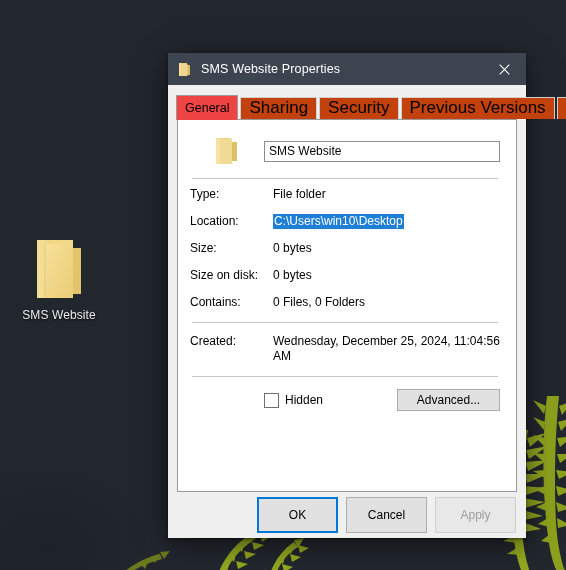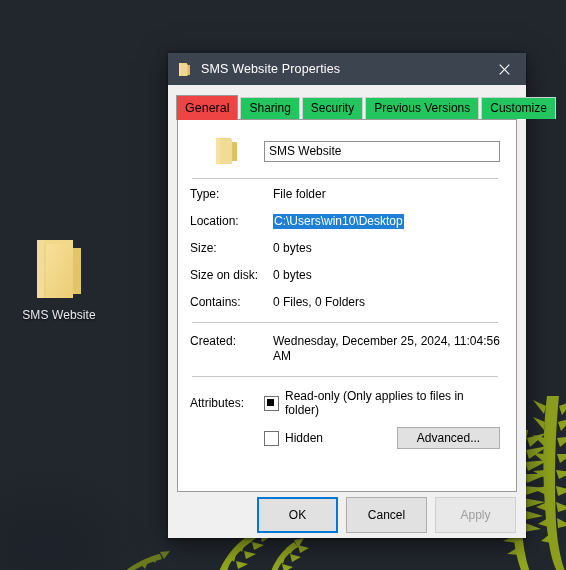--- a/index.html
+++ b/index.html
@@ -105,27 +105,27 @@
     flex: 0 0 auto;
     height: 27px;
     padding: 7px 0 0 8px;
     display: flex;
     align-items: flex-end;
     background: #f0f0f0;
     position: relative;
     box-sizing: content-box;
   }
   .tab {
-    font-size: 12px;
+    font-size: 17px;
     color: #000;
     padding: 2px 8px 3px 8px;
     margin-right: 2px;
     border: 1px solid #cfcfcf;
     border-bottom: none;
-    background: #22c55e;
+    background: #c2410c;
     line-height: 16px;
     position: relative;
     top: 0;
     cursor: default;
     white-space: nowrap;
   }
   .tab.active {
     background: #ef4444;
     border-color: #9a9a9a;
     padding-top: 4px;
@@ -505,25 +505,20 @@
           <div class="prop-row">
             <span class="prop-label">Created:</span>
             <span class="prop-value">Wednesday, December 25, 2024, 11:04:56 AM</span>
           </div>
         </div>
 
         <div class="sep sep3"></div>
 
         <div class="attrs-block">
           <div class="attr-row">
-            <span class="attr-label">Attributes:</span>
-            <span class="cbox indeterminate"></span>
-            <span class="attr-text">Read-only (Only applies to files in folder)</span>
-          </div>
-          <div class="attr-row">
             <span class="attr-spacer"></span>
             <span class="cbox"></span>
             <span class="attr-text">Hidden</span>
             <span class="attr-right">
               <button class="adv-btn">Advanced...</button>
             </span>
           </div>
         </div>
 
       </div>

